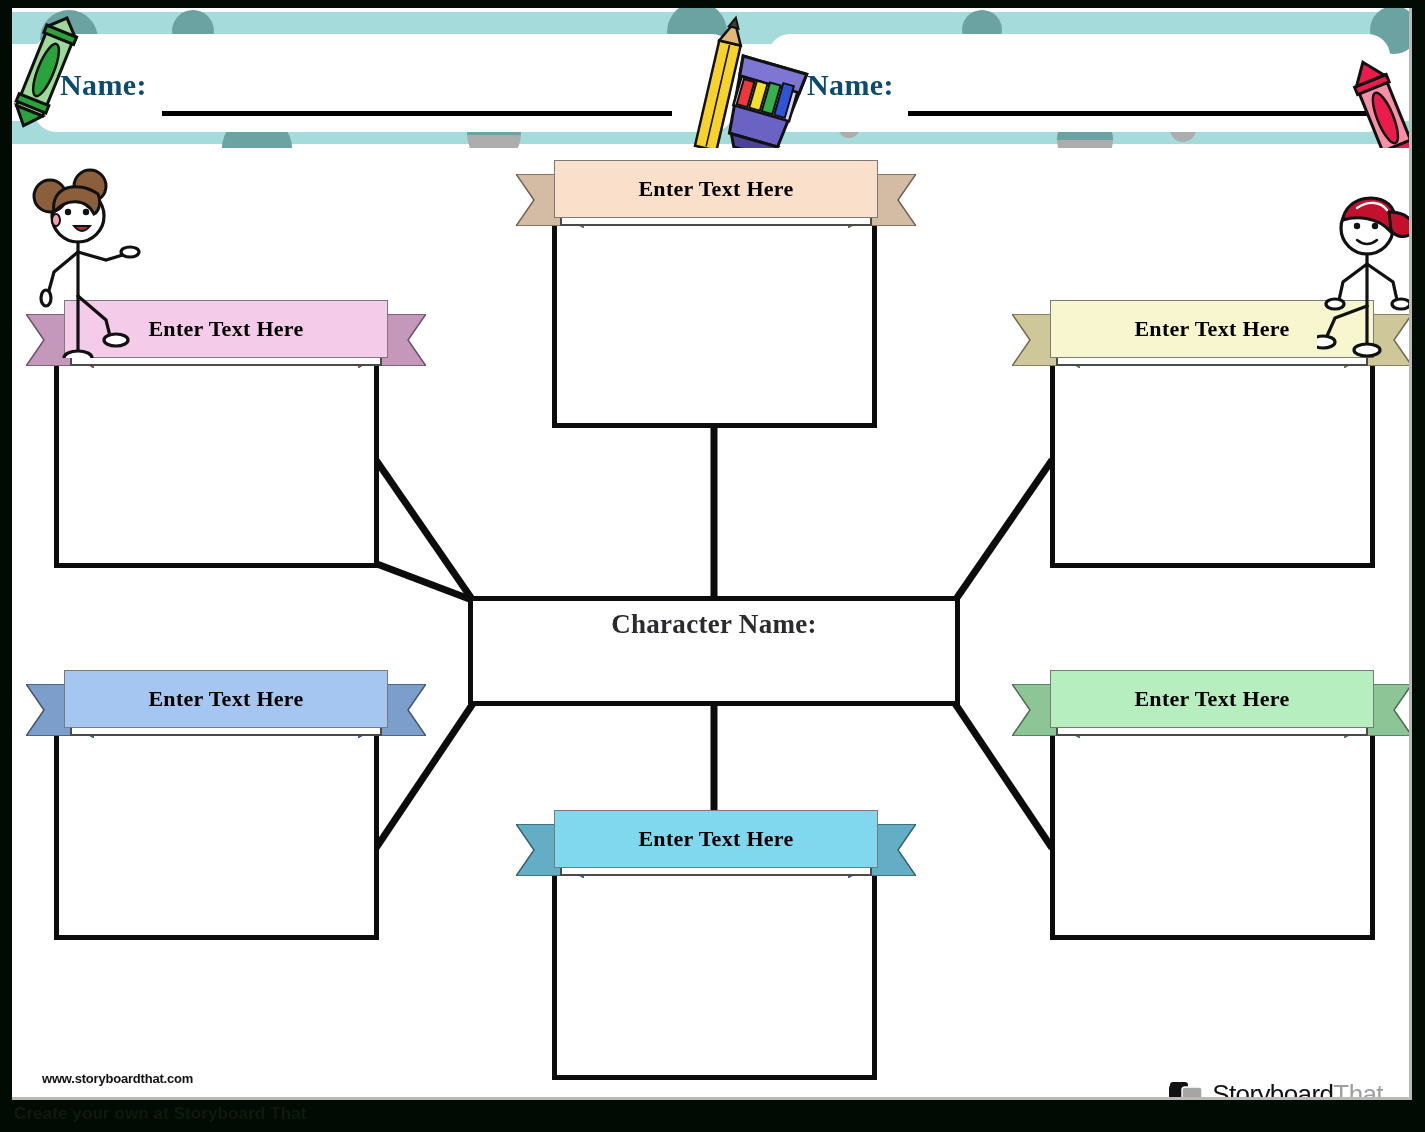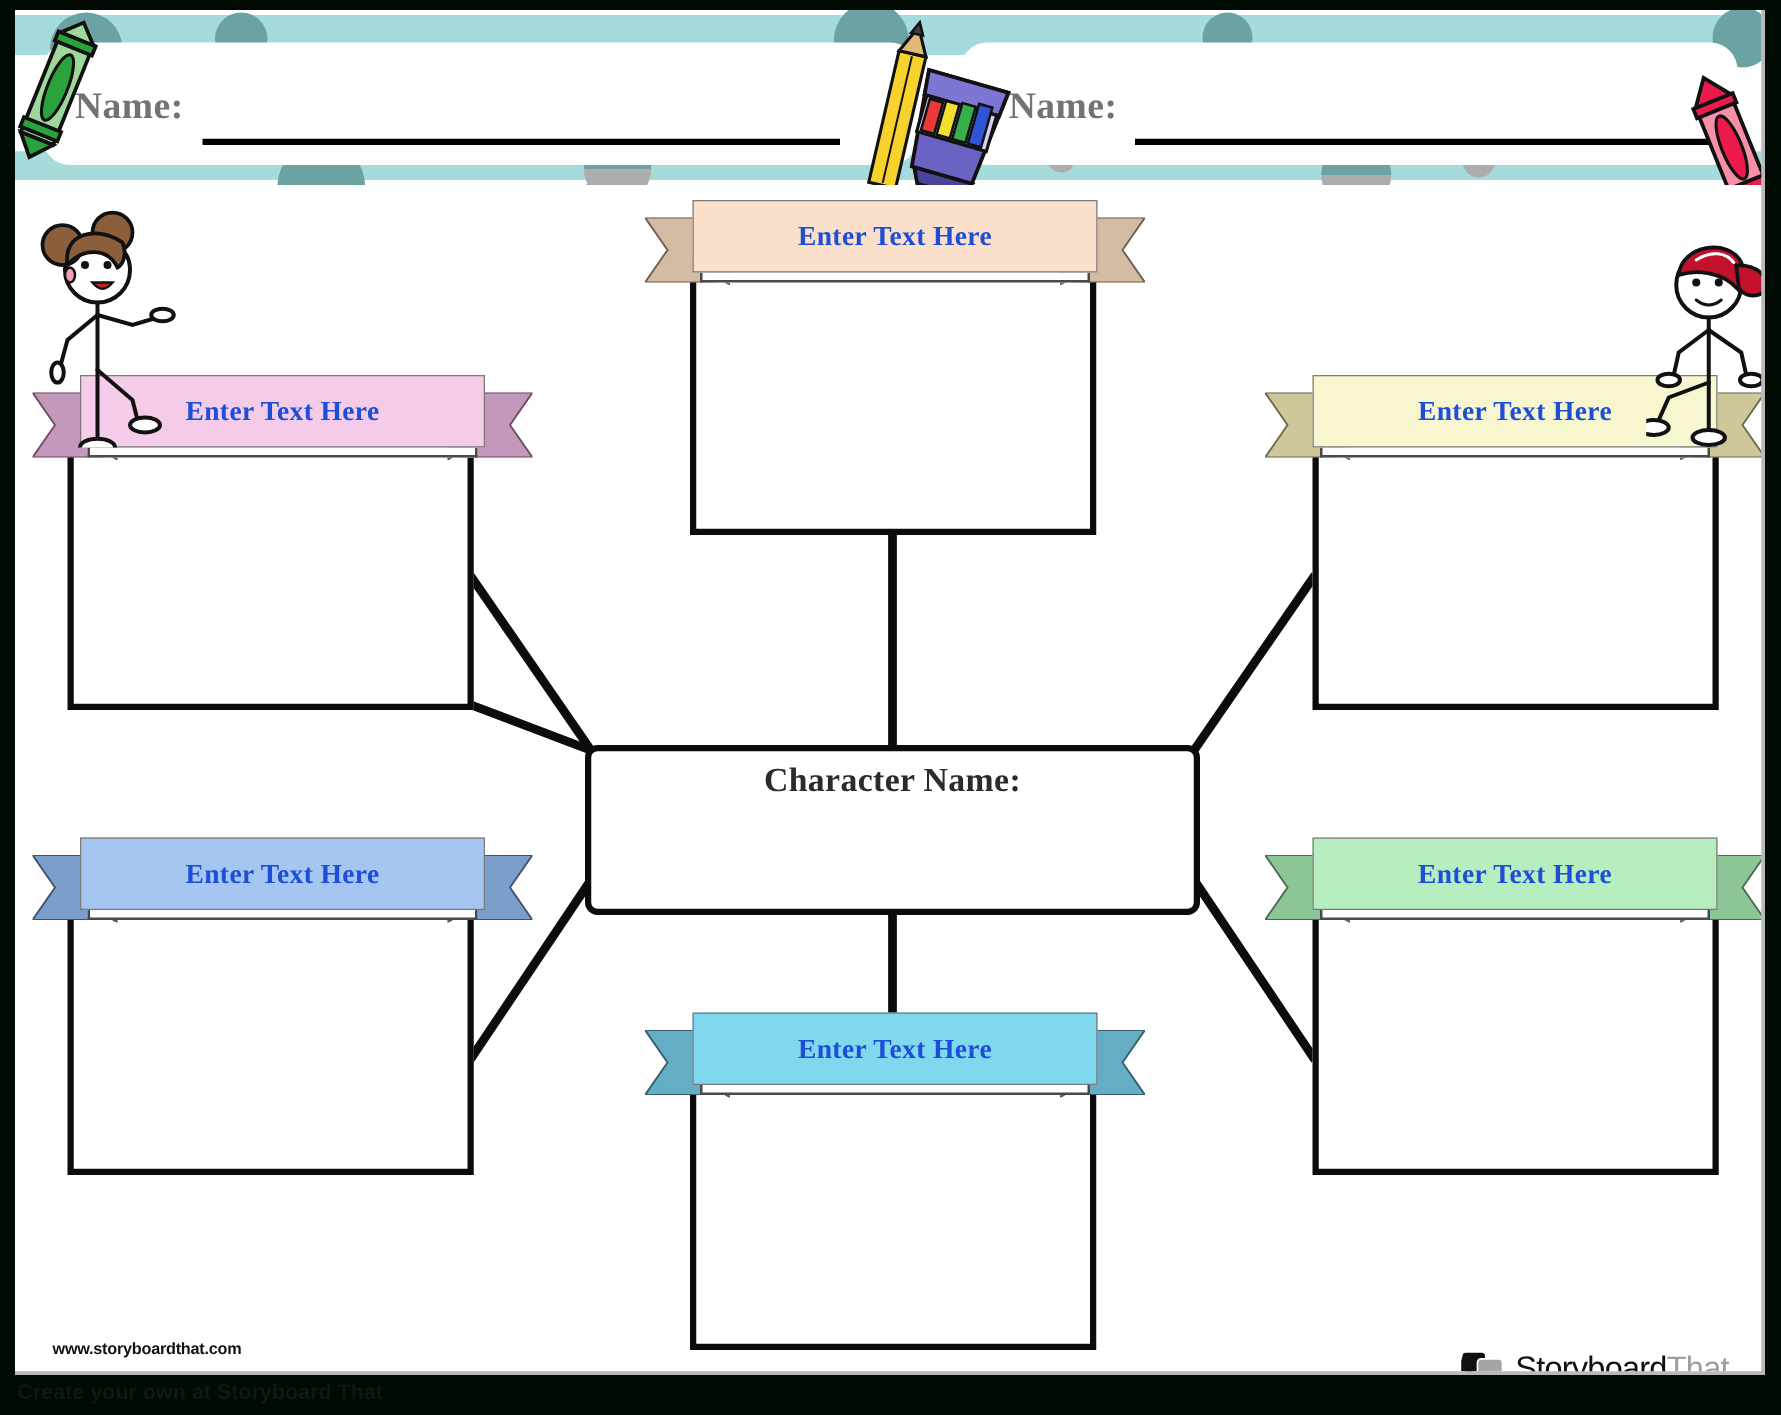--- a/index.html
+++ b/index.html
@@ -52,21 +52,21 @@
     top: 26px;
     height: 98px;
   }
   .hdr-left  { left: 22px;  width: 700px; }
   .hdr-right { left: 756px; width: 622px; }
   .hdr-label {
     position: absolute;
     font-family: "Liberation Serif", serif;
     font-weight: bold;
     font-size: 30px;
-    color: #737373;
+    color: #0c4a6e;
     letter-spacing: .4px;
   }
   .hdr-rule {
     position: absolute;
     height: 5px;
     background: #000000;
   }
 
   
   .art { position: absolute; }
@@ -119,21 +119,21 @@
     top: 0; height: 58px;
     border: 1px solid #7a7a7a;
     display: flex;
     align-items: center;
     justify-content: center;
   }
   .ribbon .label {
     font-family: "Liberation Serif", serif;
     font-weight: bold;
     font-size: 22px;
-    color: #1d4ed8;
+    color: #000000;
     letter-spacing: .3px;
     pointer-events: none;
   }
   .ribbon .under {
     position: absolute;
     left: 44px; right: 44px;
     top: 58px; height: 8px;
     background: #ffffff;
     border-left: 2px solid #4a4a4a;
     border-right: 2px solid #4a4a4a;
@@ -279,21 +279,21 @@
       <line x1="702" y1="692" x2="702" y2="860" stroke="#0c0c0c" stroke-width="7"></line>
     </svg>
 
     <div class="obox" style="left:540px; top:204px;  width:325px; height:216px;"></div>
     <div class="obox" style="left:42px;  top:344px;  width:325px; height:216px;"></div>
     <div class="obox" style="left:1038px;top:344px;  width:325px; height:216px;"></div>
     <div class="obox" style="left:42px;  top:716px;  width:325px; height:216px;"></div>
     <div class="obox" style="left:1038px;top:716px;  width:325px; height:216px;"></div>
     <div class="obox" style="left:540px; top:856px;  width:325px; height:216px;"></div>
 
-    <div class="center-box" style="left:456px; top:588px; width:492px; height:136px;border-radius:10px;">
+    <div class="center-box" style="left:456px; top:588px; width:492px; height:110px;">
       <span class="center-title">Character Name:</span>
     </div>
 
     <div class="ribbon" style="left:504px; top:152px; width:400px;">
       <svg class="tail left" viewBox="0 0 58 52">
         <polygon points="58,0 58,52 0,52 18,26 0,0" fill="#d3bba4" stroke="#6e6052" stroke-width="1.5"></polygon>
       </svg>
       <svg class="tail right" viewBox="0 0 58 52">
         <polygon points="0,0 0,52 58,52 40,26 58,0" fill="#d3bba4" stroke="#6e6052" stroke-width="1.5"></polygon>
       </svg>

